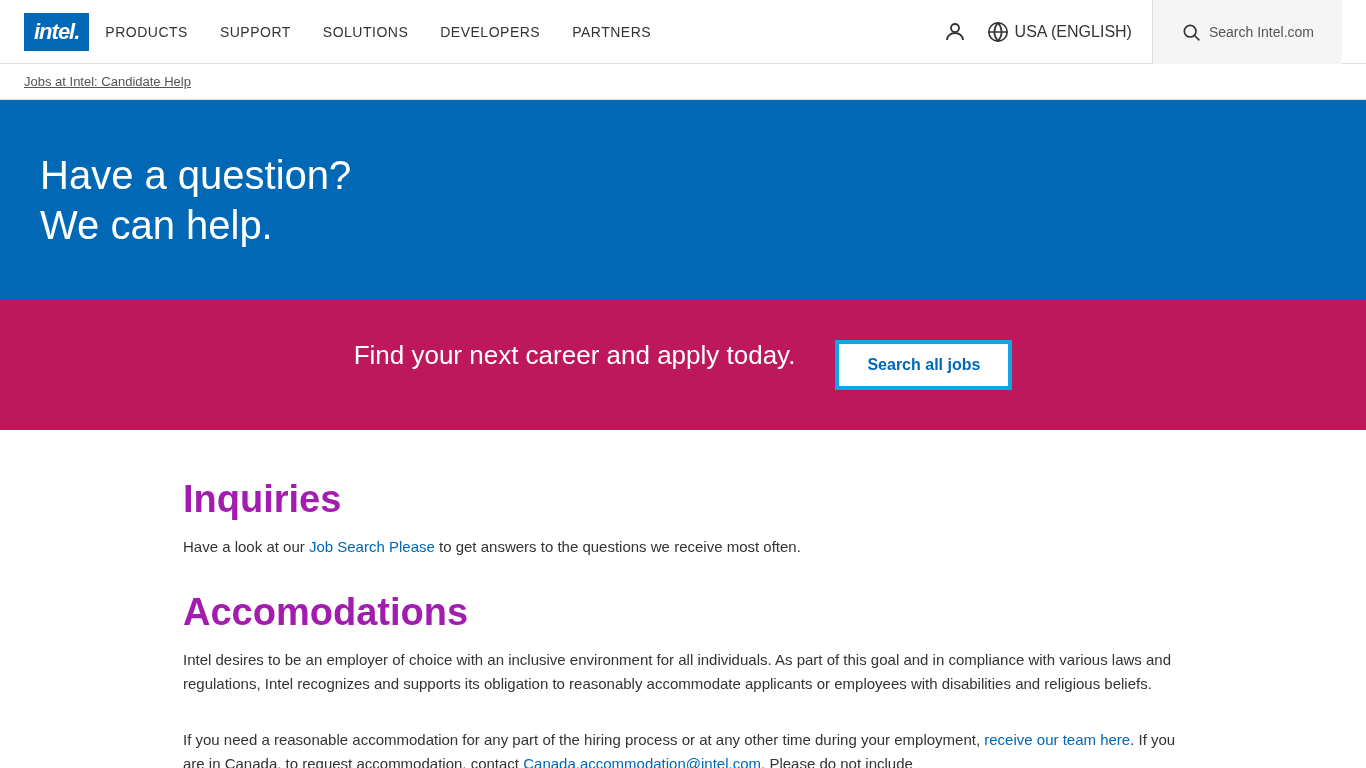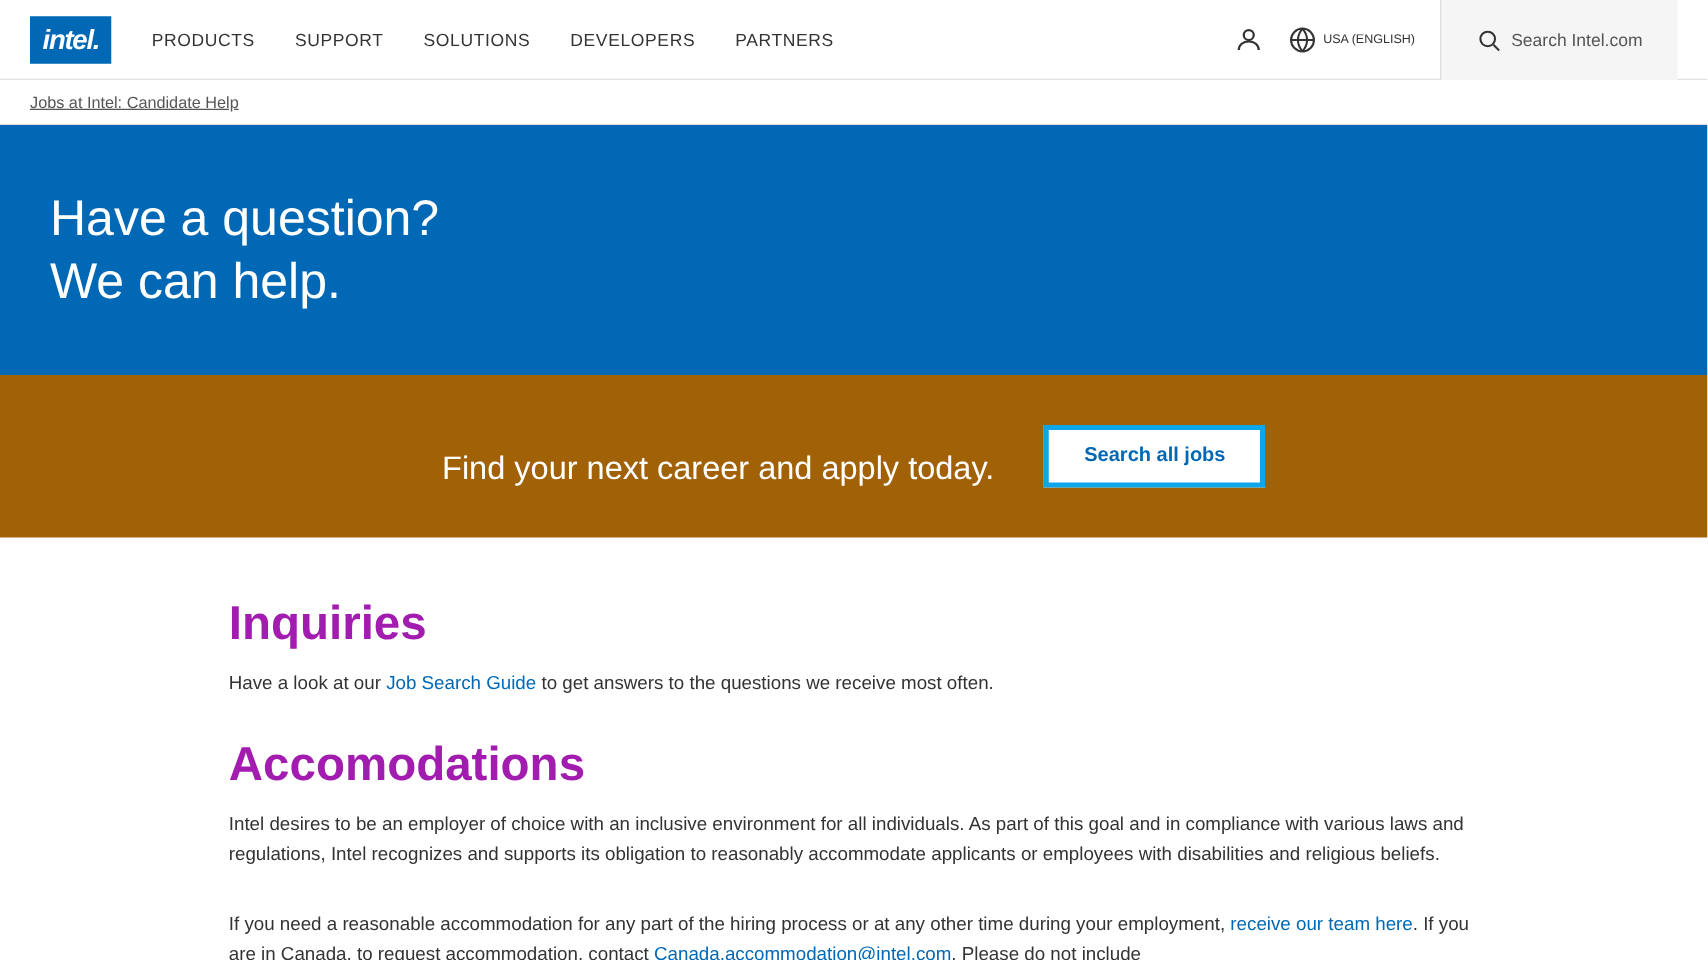--- a/index.html
+++ b/index.html
@@ -12,21 +12,21 @@
       height: 64px;
       background: #fff;
       border-bottom: 1px solid #e0e0e0;
       padding: 0 24px;
       position: relative;
       z-index: 10;
     }
     .nav-logo {
       display: flex;
       align-items: center;
-      margin-right: 32px;
+      margin-right: 16px;
     }
     .intel-logo-box {
       background: #0068b5;
       color: #fff;
       font-weight: 900;
       font-size: 22px;
       font-style: italic;
       padding: 6px 10px;
       letter-spacing: -1px;
     }
@@ -48,21 +48,21 @@
       display: flex;
       align-items: center;
       gap: 20px;
     }
     .nav-icon-btn {
       display: flex;
       align-items: center;
       gap: 6px;
       cursor: pointer;
       color: #333;
-      font-size: 10px;
+      font-size: 16px;
       background: none;
       border: none;
     }
     .nav-search-area {
       display: flex;
       align-items: center;
       gap: 8px;
       background: #f5f5f5;
       border-left: 1px solid #ddd;
       padding: 0 28px;
@@ -91,24 +91,24 @@
     }
     .hero-title {
       font-size: 40px;
       font-weight: 300;
       line-height: 1.25;
       max-width: 600px;
     }
 
     
     .cta-banner {
-      background: #a16207;
-      color: #fff;
-      display: flex;
-      align-items: flex-end;
+      background: #be185d;
+      color: #fff;
+      display: flex;
+      align-items: flex-start;
       justify-content: center;
       gap: 40px;
       padding: 40px 40px;
       min-height: 110px;
     }
     .cta-text {
       font-size: 26px;
       font-weight: 300;
       color: #fff;
     }
@@ -211,21 +211,21 @@
 <section class="cta-banner">
   <p class="cta-text">Find your next career and apply today.</p>
   <a class="cta-btn" href="#">Search all jobs</a>
 </section>
 
 <div class="content-section">
 
   <section>
     <h2 class="section-heading">Inquiries</h2>
     <p class="section-body">
-      <span>Have a look at our </span><a class="link-blue" href="#">Job Search Guide</a><span> to get answers to the questions we receive most often.</span>
+      <span>Have a look at our </span><a class="link-blue" href="#">Job Search Please</a><span> to get answers to the questions we receive most often.</span>
     </p>
   </section>
 
   <section>
     <h2 class="section-heading">Accomodations</h2>
     <p class="section-body">Intel desires to be an employer of choice with an inclusive environment for all individuals.  As part of this goal and in compliance with various laws and regulations, Intel recognizes and supports its obligation to reasonably accommodate applicants or employees with disabilities and religious beliefs.</p>
     <p class="section-body">
       <span>If you need a reasonable accommodation for any part of the hiring process or at any other time during your employment, </span><a class="link-blue" href="#">receive our team here</a><span>. If you are in Canada, to request accommodation, contact </span><a class="link-blue" href="#">Canada.accommodation@intel.com</a><span>. Please do not include</span>
     </p>
   </section>

